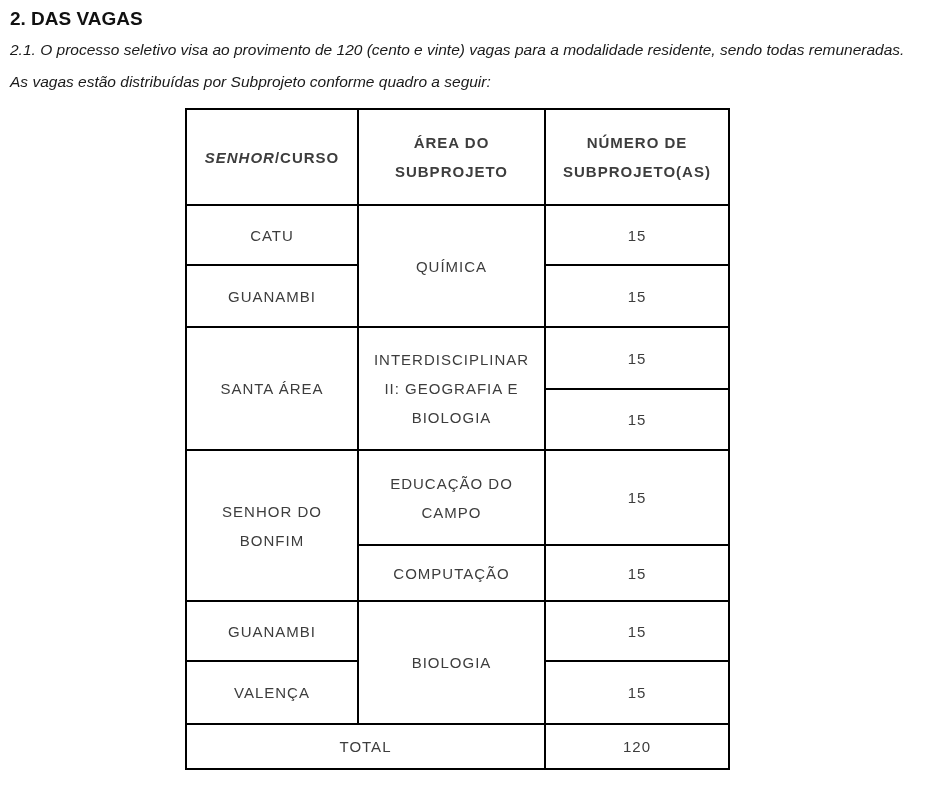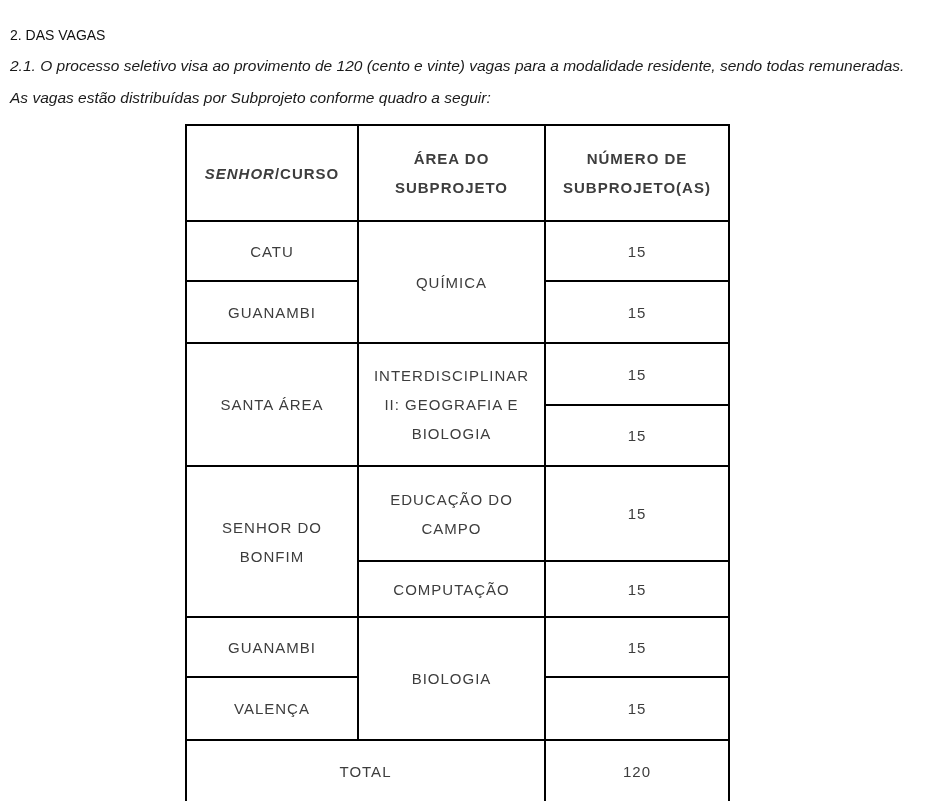--- a/index.html
+++ b/index.html
@@ -8,25 +8,25 @@
     position: relative;
     width: 925px;
     height: 801px;
     background: #ffffff;
     font-family: "Liberation Sans", "DejaVu Sans", sans-serif;
     color: #1a1a1a;
     padding: 6px 10px;
     overflow: hidden;
   }
   .section-title {
-    font-size: 14px;
-    font-weight: normal;
+    font-size: 19px;
+    font-weight: bold;
     color: #111111;
     line-height: 22px;
-    margin: 18px 0 4px 0;
+    margin: 2px 0 4px 0;
   }
   .body-text {
     font-size: 15.5px;
     color: #1a1a1a;
     line-height: 32px;
     max-width: 900px;
     margin: 0;
     font-style: italic;
   }
   .table-wrap {
@@ -58,21 +58,21 @@
   .it { font-style: italic; }
   tr.r-header  { height: 96px; }
   tr.r1 { height: 60px; }
   tr.r2 { height: 62px; padding-left: 16px; }
   tr.r3 { height: 62px; }
   tr.r4 { height: 61px; }
   tr.r5 { height: 95px; }
   tr.r6 { height: 56px; }
   tr.r7 { height: 60px; }
   tr.r8 { height: 63px; }
-  tr.r-total { height: 62px; }
+  tr.r-total { height: 45px; }
 </style>
 </head>
 <body>
 
 <div class="page">
 
   <div class="section-title">2. DAS VAGAS</div>
 
   <p class="body-text">2.1. O processo seletivo visa ao provimento de 120 (cento e vinte) vagas para a modalidade residente, sendo todas remuneradas. As vagas estão distribuídas por Subprojeto conforme quadro a seguir:</p>
 

